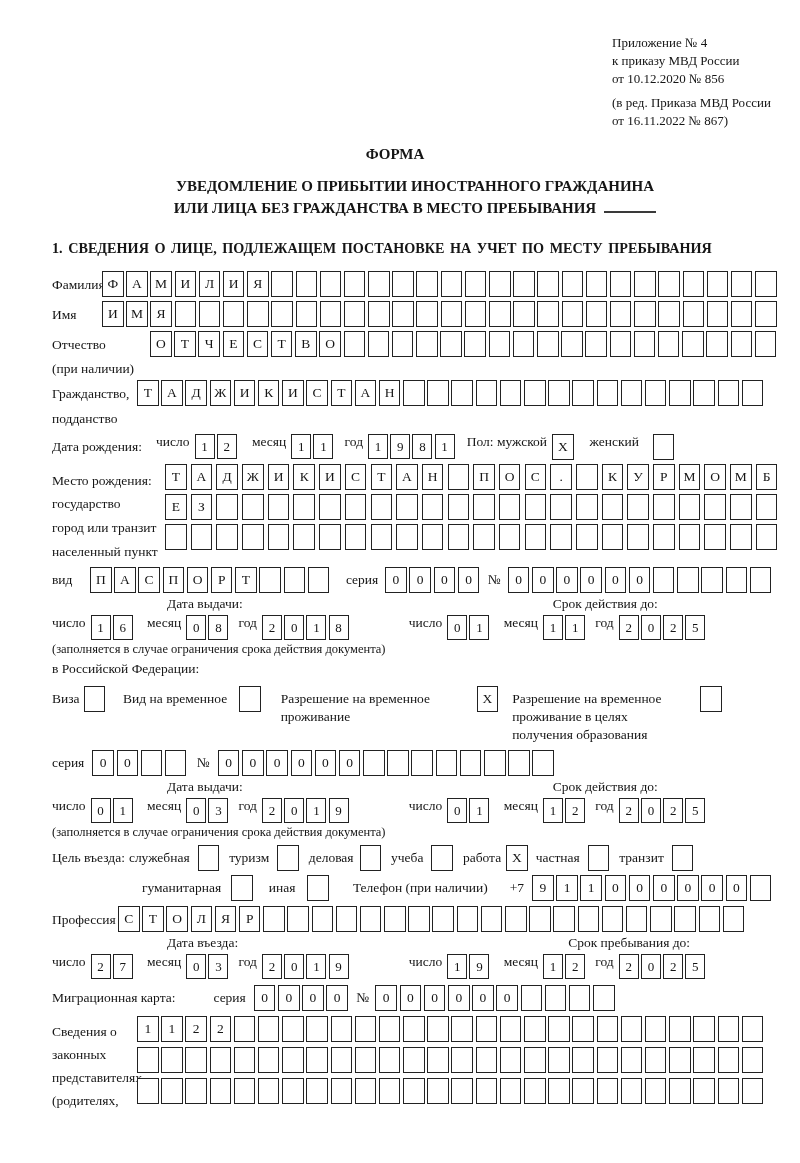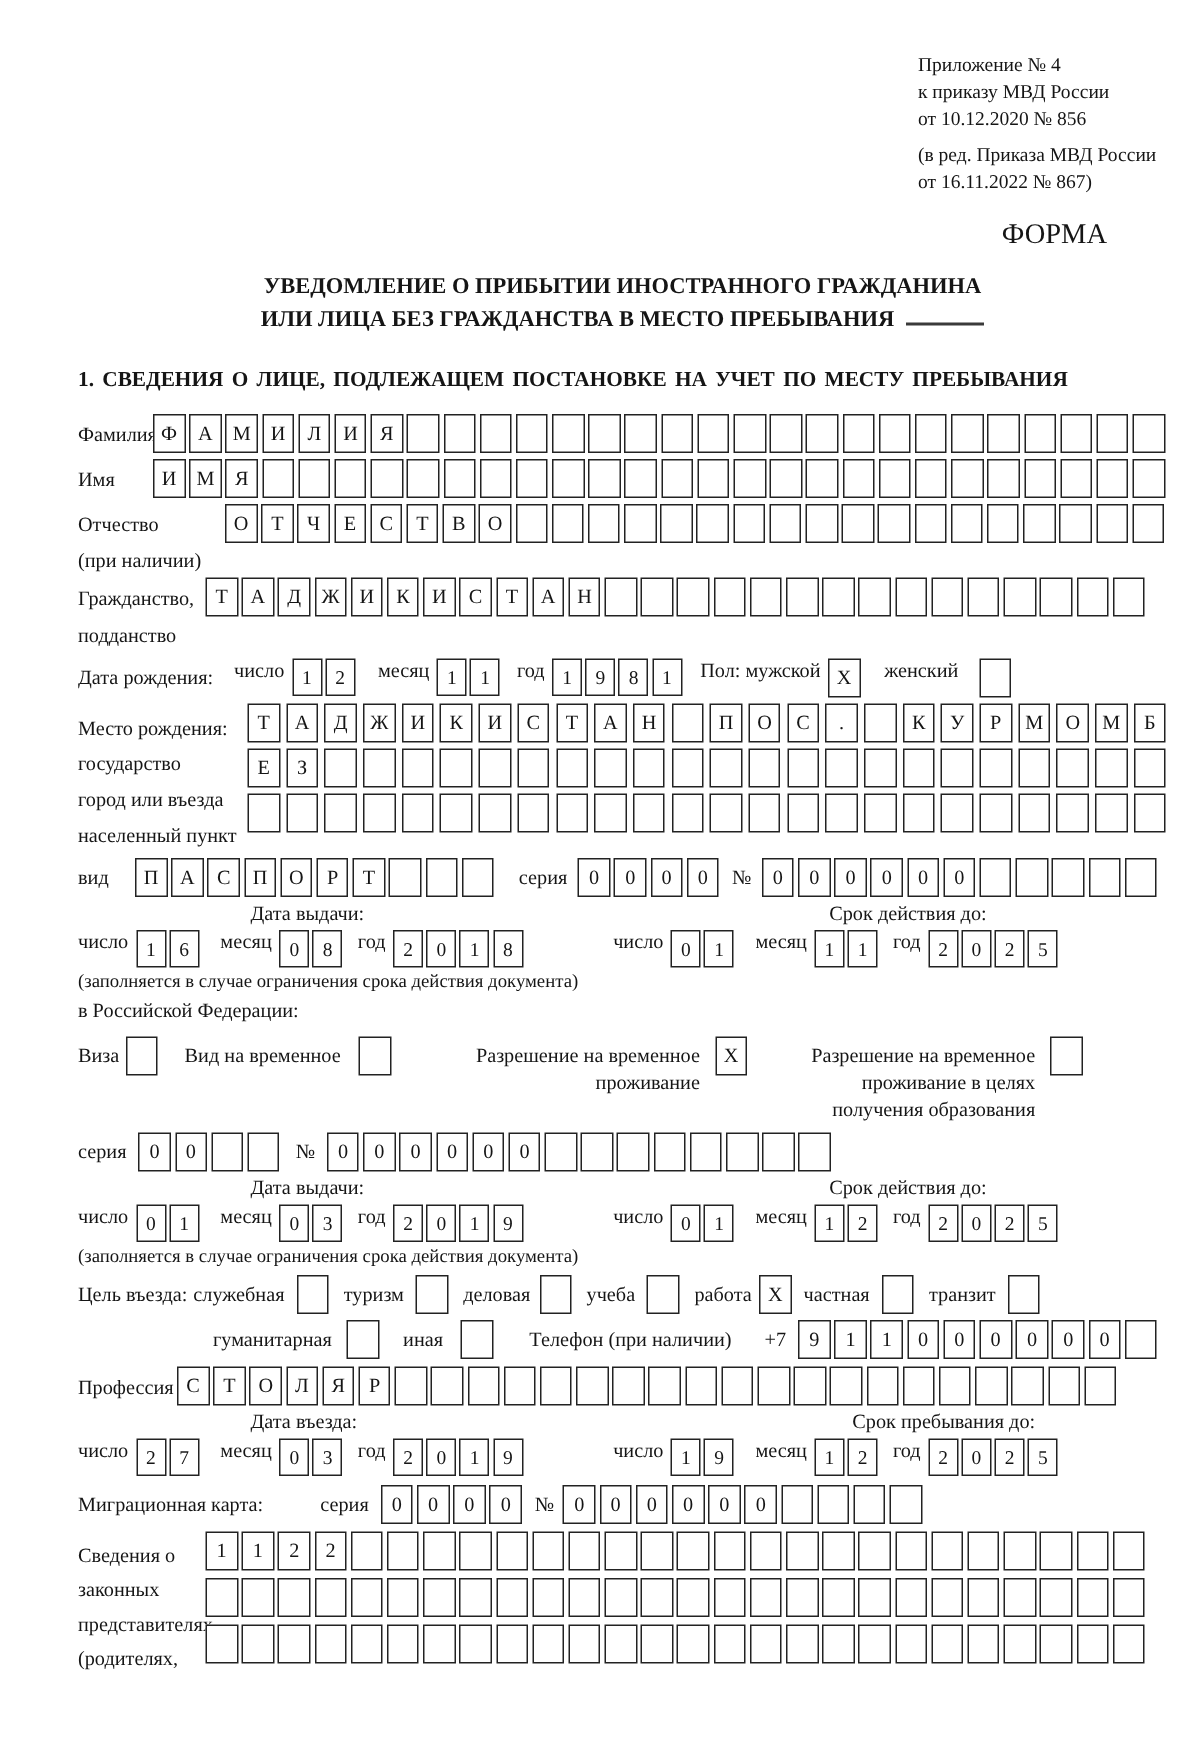--- a/index.html
+++ b/index.html
@@ -1,21 +1,21 @@
 <!DOCTYPE html>
 <html><head>
 <meta charset="utf-8">
 <style>
   html,body{margin:0;padding:0;background:#fff;}
   body{width:800px;height:1163px;font-family:"Liberation Serif","DejaVu Serif",serif;color:#151515;overflow:hidden;}
   .page{box-sizing:border-box;width:800px;height:1163px;padding:34px 22px 0 52px;overflow:hidden;}
 
   .annex{margin-left:560px;width:190px;font-size:13px;line-height:1.4;}
   .annex .gap{height:5px;}
-  .forma{font-weight:normal;font-size:19px;text-align:right;padding-right:40px;margin-top:16px;}
+  .forma{font-weight:bold;font-size:15px;text-align:center;padding-right:40px;margin-top:16px;}
 
   .title{margin-top:12px;text-align:center;font-weight:bold;font-size:15px;line-height:1.5;}
   .uline{display:inline-block;width:52px;border-bottom:2px solid #3a3a3a;height:13px;margin-left:8px;}
 
   .sect{margin-top:20px;font-weight:bold;font-size:14.2px;word-spacing:2px;}
 
   .row{display:flex;align-items:flex-start;margin-top:4px;}
   .lbl{font-size:13.5px;padding-top:5px;flex:none;line-height:1.35;}
   .cells{display:flex;flex:none;}
   .cell{flex:none;box-sizing:border-box;width:21.5px;height:26px;border:1.8px solid #222;margin-right:2.7px;
@@ -24,21 +24,21 @@
   .dcells .cell{width:20px;height:25px;margin-right:2.2px;font-size:13px;}
   .cbwrap .cell{margin-right:0;}
 
   .grp{display:flex;flex:none;}
   .glbl{font-size:13.5px;margin-right:5px;flex:none;}
   .note{font-size:12.5px;text-align:left;margin-top:2px;padding-right:2px;}
   .ctr{text-align:center;font-weight:bold;font-size:14px;margin-top:4px;}
   .plain{font-size:13.5px;margin-top:6px;line-height:1.5;}
   .dh{display:flex;font-size:13.5px;margin-top:3px;}
   .stack{display:flex;flex-direction:column;}
-  .cblbl{font-size:13.5px;text-align:right;line-height:1.35;flex:none;}
+  .cblbl{font-size:13.5px;text-align:left;line-height:1.35;flex:none;}
 </style>
 </head>
 <body>
 
 <div class="page">
 
   <div class="annex">
     <div>Приложение № 4</div>
     <div>к приказу МВД России</div>
     <div>от 10.12.2020 № 856</div>
@@ -231,21 +231,21 @@
         <div class="cells cbwrap">
           <span class="cell"></span>
         </div>
       </div>
   </div>
 
   <div class="row" style="margin-top:4px;">
     <div class="lbl stack" style="width:113px;line-height:1.75;">
       <span>Место рождения:</span>
       <span>государство</span>
-      <span>город или въезда</span>
+      <span>город или транзит</span>
       <span>населенный пункт</span>
     </div>
     <div class="stack">
       <div class="cells wide">
           <span class="cell">Т</span>
           <span class="cell">А</span>
           <span class="cell">Д</span>
           <span class="cell">Ж</span>
           <span class="cell">И</span>
           <span class="cell">К</span>

